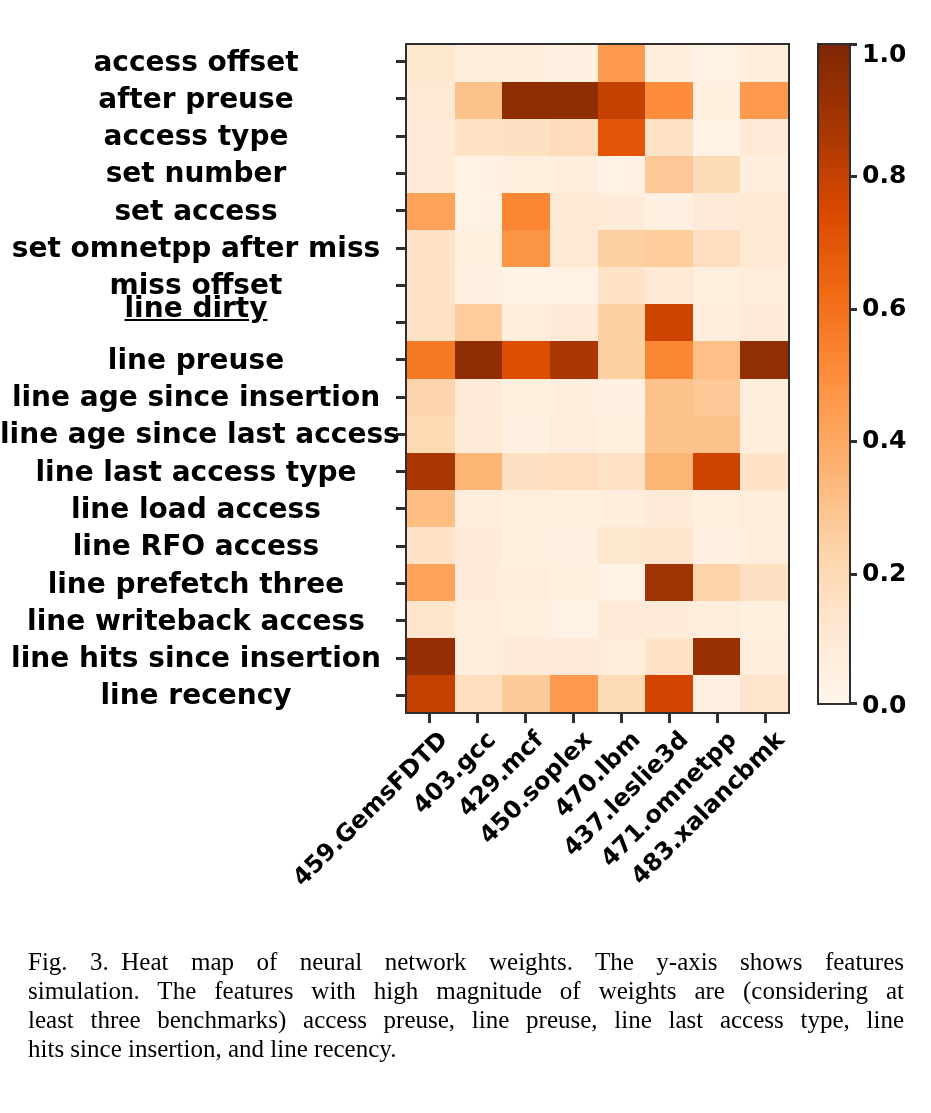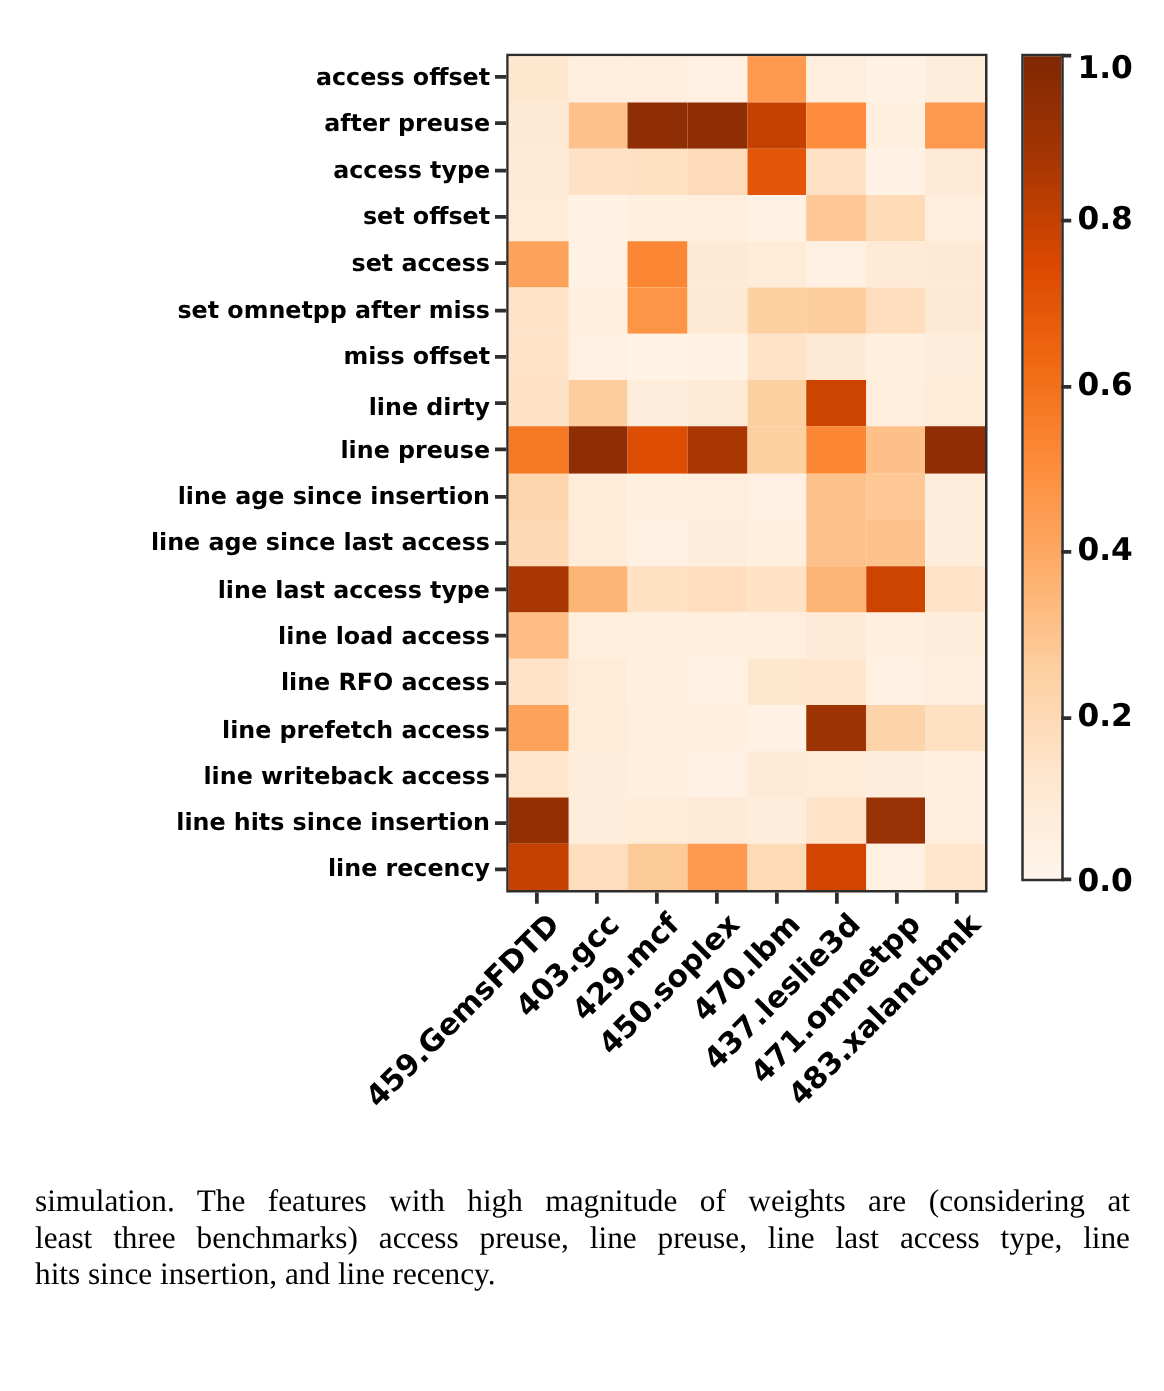--- a/index.html
+++ b/index.html
@@ -20,22 +20,22 @@
   }
   .grid{
     display:grid;
     width:100%;height:100%;
     grid-template-columns:repeat(8,1fr);
     grid-template-rows:repeat(18,1fr);
   }
   .cell{width:100%;height:100%;}
   .ylabel{
     position:absolute;left:0;width:392px;
-    text-align:right;
-    font-weight:bold;font-size:19px;line-height:30px;height:30px;
+    text-align:center;
+    font-weight:bold;font-size:28px;line-height:30px;height:30px;
     color:#000;white-space:nowrap;
   }
   .ytick{position:absolute;width:9px;height:3px;background:#2e2e2e;}
   .xtick{position:absolute;width:3px;height:9px;background:#2e2e2e;}
   .xlabel{
     position:absolute;
     font-weight:bold;font-size:24px;line-height:26px;
     color:#000;white-space:nowrap;
     transform:rotate(-45deg);
     transform-origin:100% 0%;
@@ -216,43 +216,43 @@
   </div>
 
   <div id="y-axis">
       <div class="ytick" style="left: 396px; top: 60.1389px;"></div>
       <div class="ylabel" style="top: 46.6389px;">access offset</div>
       <div class="ytick" style="left: 396px; top: 97.4167px;"></div>
       <div class="ylabel" style="top: 83.9167px;">after preuse</div>
       <div class="ytick" style="left: 396px; top: 134.694px;"></div>
       <div class="ylabel" style="top: 121.194px;">access type</div>
       <div class="ytick" style="left: 396px; top: 171.972px;"></div>
-      <div class="ylabel" style="top: 158.472px;">set offset</div>
+      <div class="ylabel" style="top: 158.472px;">set number</div>
       <div class="ytick" style="left: 396px; top: 209.25px;"></div>
       <div class="ylabel" style="top: 195.75px;">set access</div>
       <div class="ytick" style="left: 396px; top: 246.528px;"></div>
       <div class="ylabel" style="top: 233.028px;">set omnetpp after miss</div>
       <div class="ytick" style="left: 396px; top: 283.806px;"></div>
       <div class="ylabel" style="top: 270.306px;">miss offset</div>
       <div class="ytick" style="left: 396px; top: 321.083px;"></div>
-      <div class="ylabel" style="top: 311px;">line dirty</div>
+      <div class="ylabel" style="top: 293px; text-decoration: underline;">line dirty</div>
       <div class="ytick" style="left: 396px; top: 358.361px;"></div>
       <div class="ylabel" style="top: 344.861px;">line preuse</div>
       <div class="ytick" style="left: 396px; top: 395.639px;"></div>
       <div class="ylabel" style="top: 382.139px;">line age since insertion</div>
       <div class="ytick" style="left: 396px; top: 432.917px;"></div>
       <div class="ylabel" style="top: 419.417px;">line age since last access</div>
       <div class="ytick" style="left: 396px; top: 470.194px;"></div>
       <div class="ylabel" style="top: 456.694px;">line last access type</div>
       <div class="ytick" style="left: 396px; top: 507.472px;"></div>
       <div class="ylabel" style="top: 493.972px;">line load access</div>
       <div class="ytick" style="left: 396px; top: 544.75px;"></div>
       <div class="ylabel" style="top: 531.25px;">line RFO access</div>
       <div class="ytick" style="left: 396px; top: 582.028px;"></div>
-      <div class="ylabel" style="top: 568.528px;">line prefetch access</div>
+      <div class="ylabel" style="top: 568.528px;">line prefetch three</div>
       <div class="ytick" style="left: 396px; top: 619.306px;"></div>
       <div class="ylabel" style="top: 605.806px;">line writeback access</div>
       <div class="ytick" style="left: 396px; top: 656.583px;"></div>
       <div class="ylabel" style="top: 643.083px;">line hits since insertion</div>
       <div class="ytick" style="left: 396px; top: 693.861px;"></div>
       <div class="ylabel" style="top: 680.361px;">line recency</div>
     </div>
   <div id="x-axis">
       <div class="xtick" style="left: 427.562px; top: 714px;"></div>
       <div class="xlabel" style="right: 496.938px; top: 726px;">459.GemsFDTD</div>
@@ -282,18 +282,19 @@
       <div class="cblabel" style="top: 293.8px;">0.6</div>
       <div class="cbtick" style="left: 849px; top: 440.2px;"></div>
       <div class="cblabel" style="top: 426.2px;">0.4</div>
       <div class="cbtick" style="left: 849px; top: 572.6px;"></div>
       <div class="cblabel" style="top: 558.6px;">0.2</div>
       <div class="cbtick" style="left: 849px; top: 702px;"></div>
       <div class="cblabel" style="top: 691px;">0.0</div>
     </div>
 
   <div class="caption">
+    <div class="cap-line">Fig. 3. Heat map of neural network weights. The y-axis shows features</div>
     <div class="cap-line">simulation. The features with high magnitude of weights are (considering at</div>
     <div class="cap-line">least three benchmarks) access preuse, line preuse, line last access type, line</div>
     <div class="cap-last">hits since insertion, and line recency.</div>
   </div>
 
 </div>
 
 </body></html>

